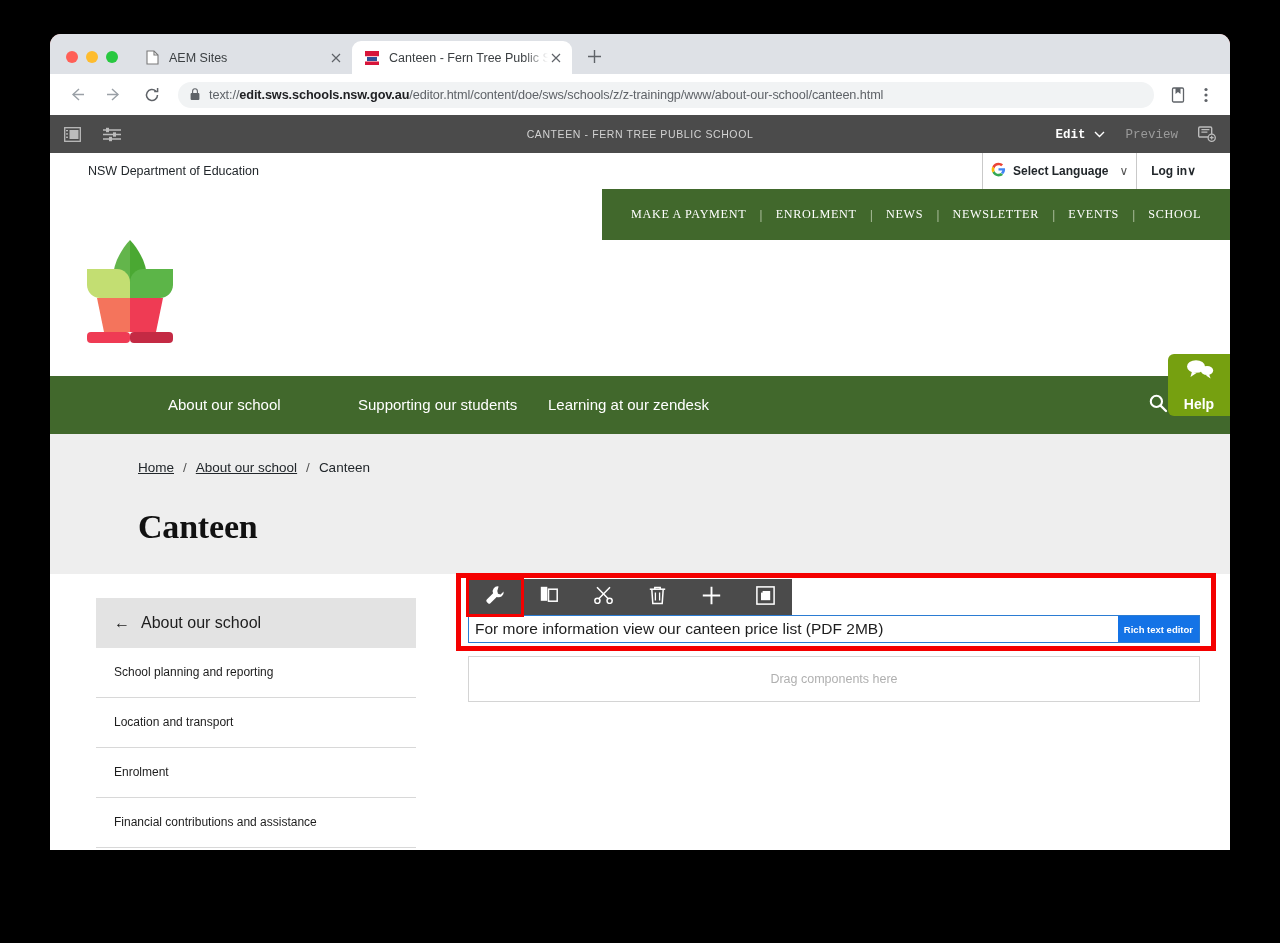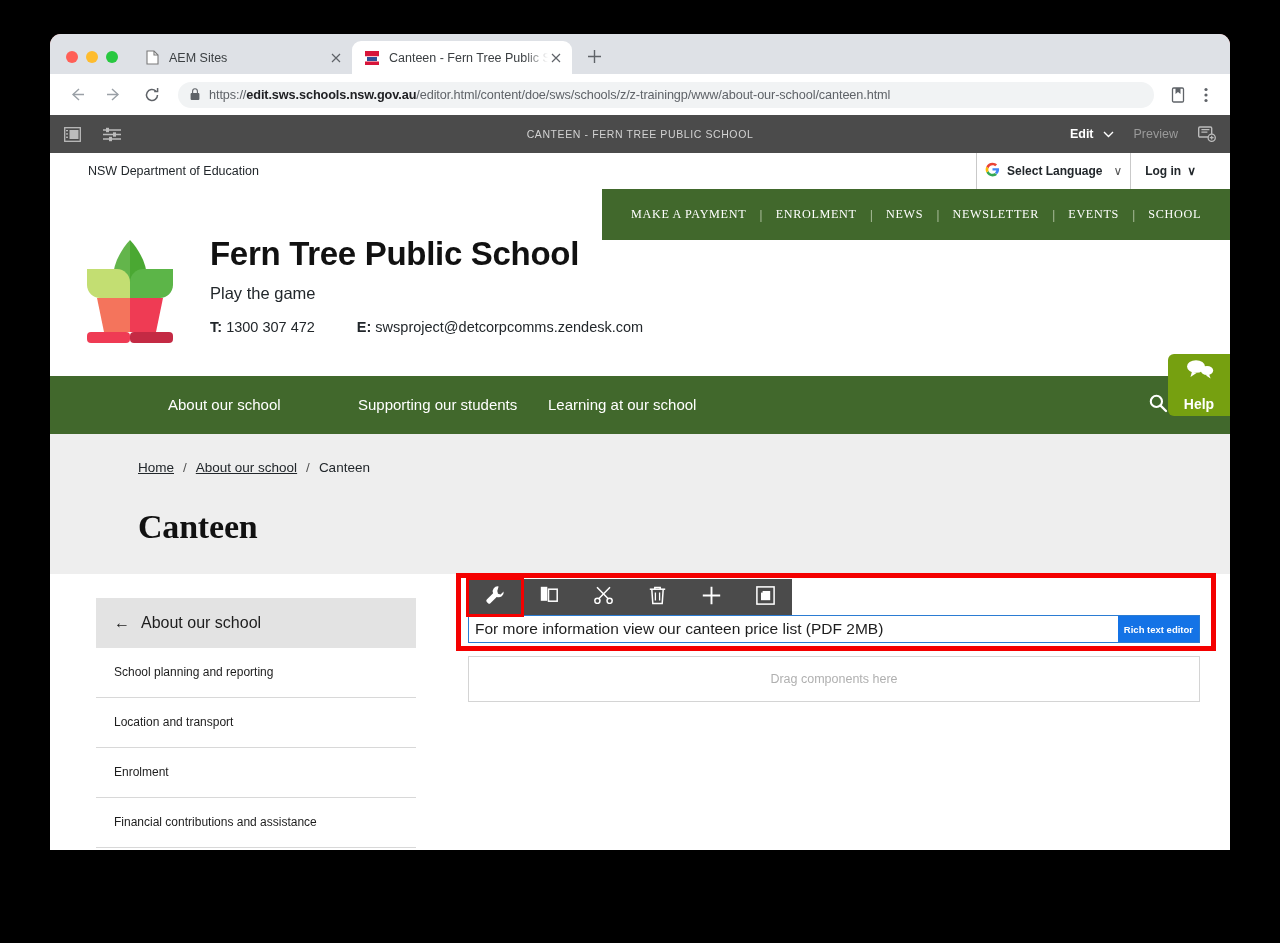--- a/index.html
+++ b/index.html
@@ -164,24 +164,25 @@
     left: 0; right: 0;
     text-align: center;
     font-size: 10.5px;
     letter-spacing: 0.6px;
     color: #d2d2d2;
     pointer-events: none;
   }
   .aem-right {
     margin-left: auto;
     display: flex;
-    align-items: center;
+    align-items: flex-end;
     gap: 20px;
     position: relative;
     z-index: 2;
+    font-family: Liberation Mono, monospace;
   }
   .aem-edit {
     font-size: 12.5px; color: #ffffff; font-weight: bold;
     display: flex; align-items: center; gap: 9px;
   }
   .aem-preview { font-size: 12.5px; color: #9a9a9a; }
 
   
   .site {
     background: #ffffff;
@@ -204,21 +205,21 @@
     display: flex; align-items: center; gap: 7px;
     border: 1px solid #c9c9c9;
     border-radius: 2px;
     padding: 20px 8px;
     font-size: 12px;
     font-weight: bold;
     color: #22272b;
     background: #fff;
   }
   .lang-select .chev { color: #555; font-weight: normal; margin-left: 4px;}
-  .login { font-size: 12px; font-weight: bold; color: #22272b; display:flex; align-items:center; gap:6px;}
+  .login { font-size: 12px; font-weight: bold; color: #22272b; display:flex; align-items:center; }
 
   .quicklinks-row {
     display: flex;
     justify-content: flex-end;
     background: #ffffff;
     height: 27px;
   }
   .quicklinks {
     background: #41682c;
     display: flex;
@@ -531,21 +532,21 @@
           </svg>
       </div>
 
       <div class="omnibox">
         <span class="lock-icon">
           <svg width="10" height="13" viewBox="0 0 10 13">
               <rect x="0.6" y="5" width="8.8" height="7" rx="1" fill="#5f6368"></rect>
               <path d="M2.6 5V3.2a2.4 2.4 0 0 1 4.8 0V5" fill="none" stroke="#5f6368" stroke-width="1.1"></path>
             </svg>
         </span>
-        <span class="url-text"><span>https://</span><span class="host">edit.sws.schools.nsw.gov.au</span><span>/editor.html/content/doe/sws/schools/z/z-trainingp/www/about-our-school/canteen.html</span></span>
+        <span class="url-text"><span>text://</span><span class="host">edit.sws.schools.nsw.gov.au</span><span>/editor.html/content/doe/sws/schools/z/z-trainingp/www/about-our-school/canteen.html</span></span>
       </div>
 
       <div class="omni-right">
         <div class="omni-icon">
           <svg width="14" height="16" viewBox="0 0 14 16">
               <rect x="1.5" y="1" width="11" height="14" rx="1.2" fill="none" stroke="#5f6368" stroke-width="1.3"></rect>
               <path d="M4.5 1v6l2.5-2 2.5 2V1" fill="#5f6368"></path>
             </svg>
         </div>
         <div class="omni-icon">
@@ -648,34 +649,26 @@
             <path d="M49 4 C38 16 32 30 32 42 C32 52 40 60 49 60 Z" fill="#63b54b"></path>
             <path d="M49 4 C60 16 66 30 66 42 C66 52 58 60 49 60 Z" fill="#4aa832"></path>
             <path d="M6 33 h30 c7 0 13 6 13 13 v16 h-30 c-7 0 -13 -6 -13 -13 Z" fill="#c3de72"></path>
             <path d="M92 33 h-30 c-7 0 -13 6 -13 13 v16 h30 c7 0 13 -6 13 -13 Z" fill="#5cb548"></path>
             <path d="M16 62 h33 v34 h-26 Z" fill="#f4745c"></path>
             <path d="M82 62 h-33 v34 h26 Z" fill="#ef3b54"></path>
             <rect x="6" y="96" width="43" height="11" rx="4" fill="#ef3b54"></rect>
             <rect x="49" y="96" width="43" height="11" rx="4" fill="#c42a44"></rect>
           </svg>
         </div>
-        <div class="school-text">
-          <div class="school-name">Fern Tree Public School</div>
-          <div class="school-tagline">Play the game</div>
-          <div class="school-contact">
-            <span><b>T:</b> <span>1300 307 472</span></span>
-            <span><b>E:</b> <span>swsproject@detcorpcomms.zendesk.com</span></span>
-          </div>
-        </div>
       </div>
 
       <div class="main-nav">
         <span class="mn-item">About our school</span>
         <span class="mn-item">Supporting our students</span>
-        <span class="mn-item">Learning at our school</span>
+        <span class="mn-item">Learning at our zendesk</span>
         <span class="nav-search">
           <svg width="20" height="20" viewBox="0 0 20 20">
               <circle cx="8.4" cy="8.4" r="5.6" fill="none" stroke="#ffffff" stroke-width="2.1"></circle>
               <path d="M12.6 12.6L18 18" stroke="#ffffff" stroke-width="2.3" stroke-linecap="round"></path>
             </svg>
         </span>
       </div>
 
       <div class="breadcrumb-band">
         <div class="breadcrumb">

